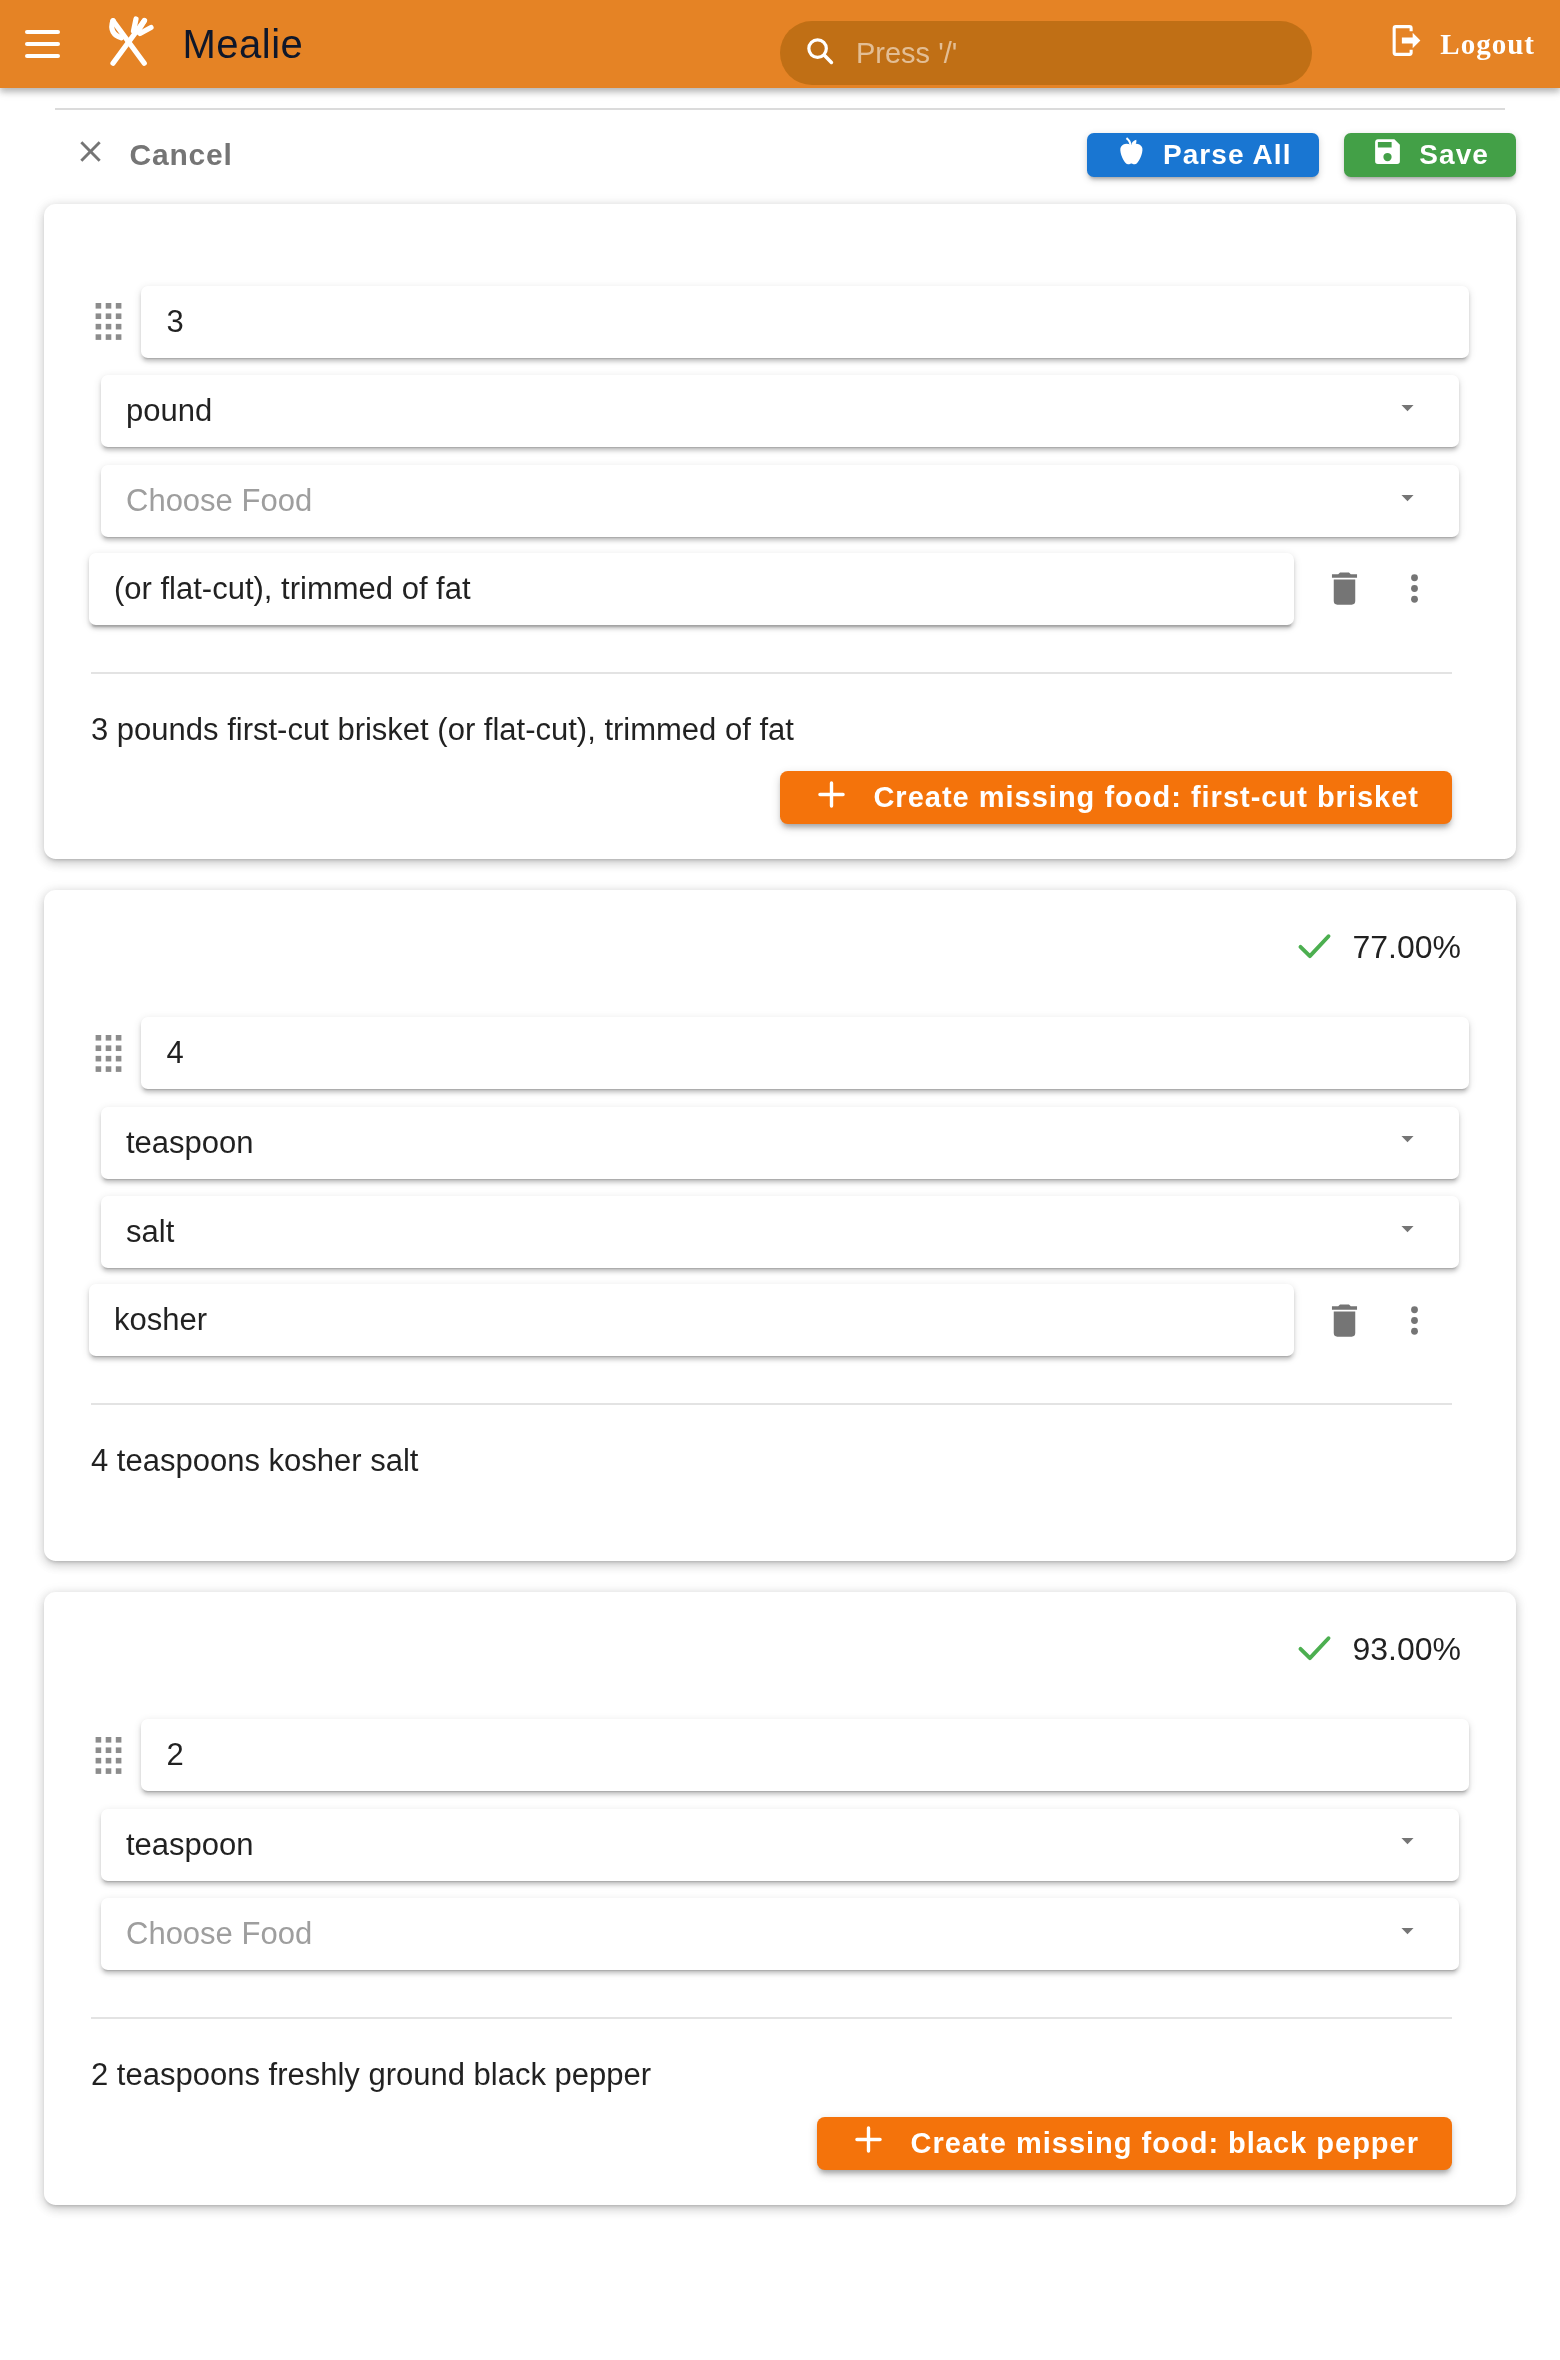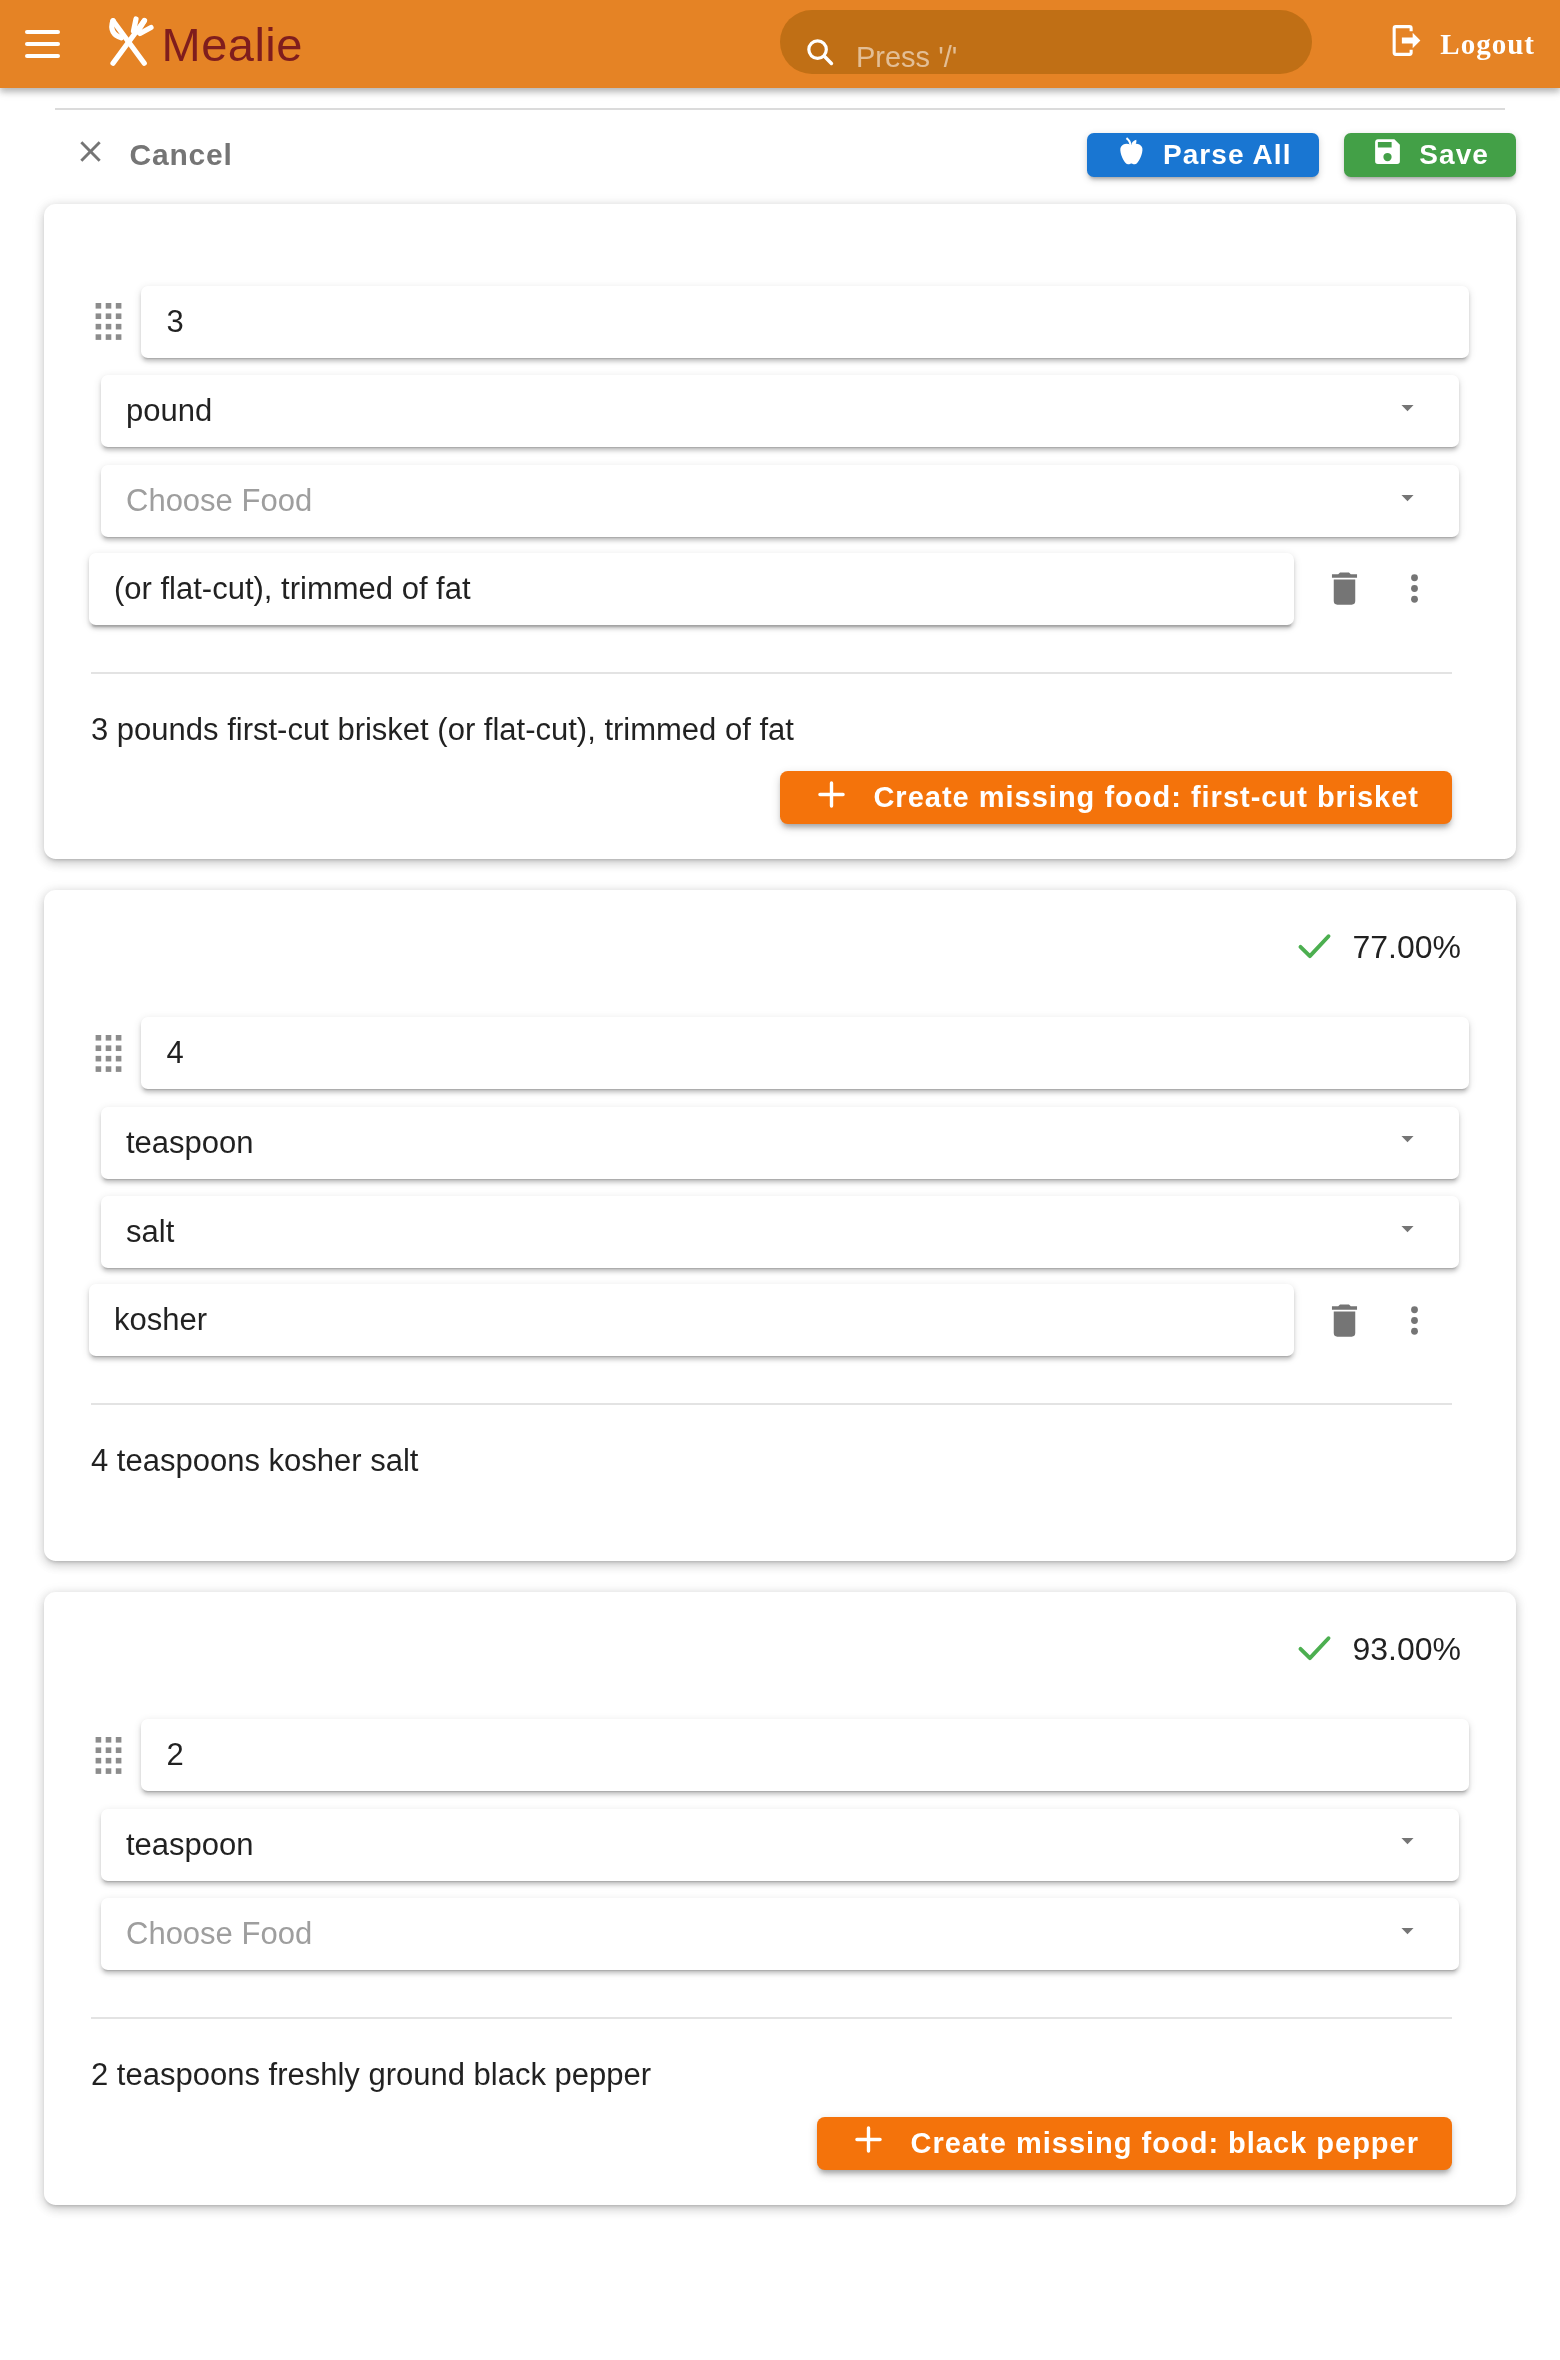--- a/index.html
+++ b/index.html
@@ -11,24 +11,24 @@
   
   .appbar {
     height:88px; background:#E58325; display:flex; align-items:center;
     padding:0 25px; position:relative;
     box-shadow:0 3.9px 5.9px rgba(0,0,0,.22), 0 2px 11.7px rgba(0,0,0,.12);
   }
   .hamburger { width:51px; height:51px; border:none; background:transparent; cursor:pointer;
     display:flex; flex-direction:column; justify-content:center; gap:7.8px; }
   .hamburger span { display:block; width:35px; height:4.4px; background:#fff; border-radius:2px; }
   .logo { margin-left:21.5px; }
-  .app-title { color:#7f1d1d; font-size:47px; margin-left:4px; font-weight:normal; letter-spacing:0.5px; }
+  .app-title { color:#0f172a; font-size:40px; margin-left:25px; font-weight:normal; letter-spacing:0.5px; }
   .searchbar {
-    position:absolute; left:780px; top:10px; width:532px; height:64px;
-    background:#C06F15; border-radius:32px; display:flex; align-items:flex-end;
+    position:absolute; left:780px; top:21px; width:532px; height:64px;
+    background:#C06F15; border-radius:32px; display:flex; align-items:center;
     padding:0 23.4px; cursor:text;
   }
   .searchbar input {
     flex:1; background:transparent; border:none; outline:none;
     color:#fff; font-size:29px; margin-left:17.6px; font-family:inherit;
   }
   .searchbar input::placeholder { color:rgba(255,255,255,.55); }
   .logout-btn { margin-left:auto; display:flex; align-items:center; gap:15.6px;
     background:transparent; border:none; color:#fff; font-size:29px; font-weight:bold;
     letter-spacing:1px; cursor:pointer; font-family:Liberation Serif, serif; }

